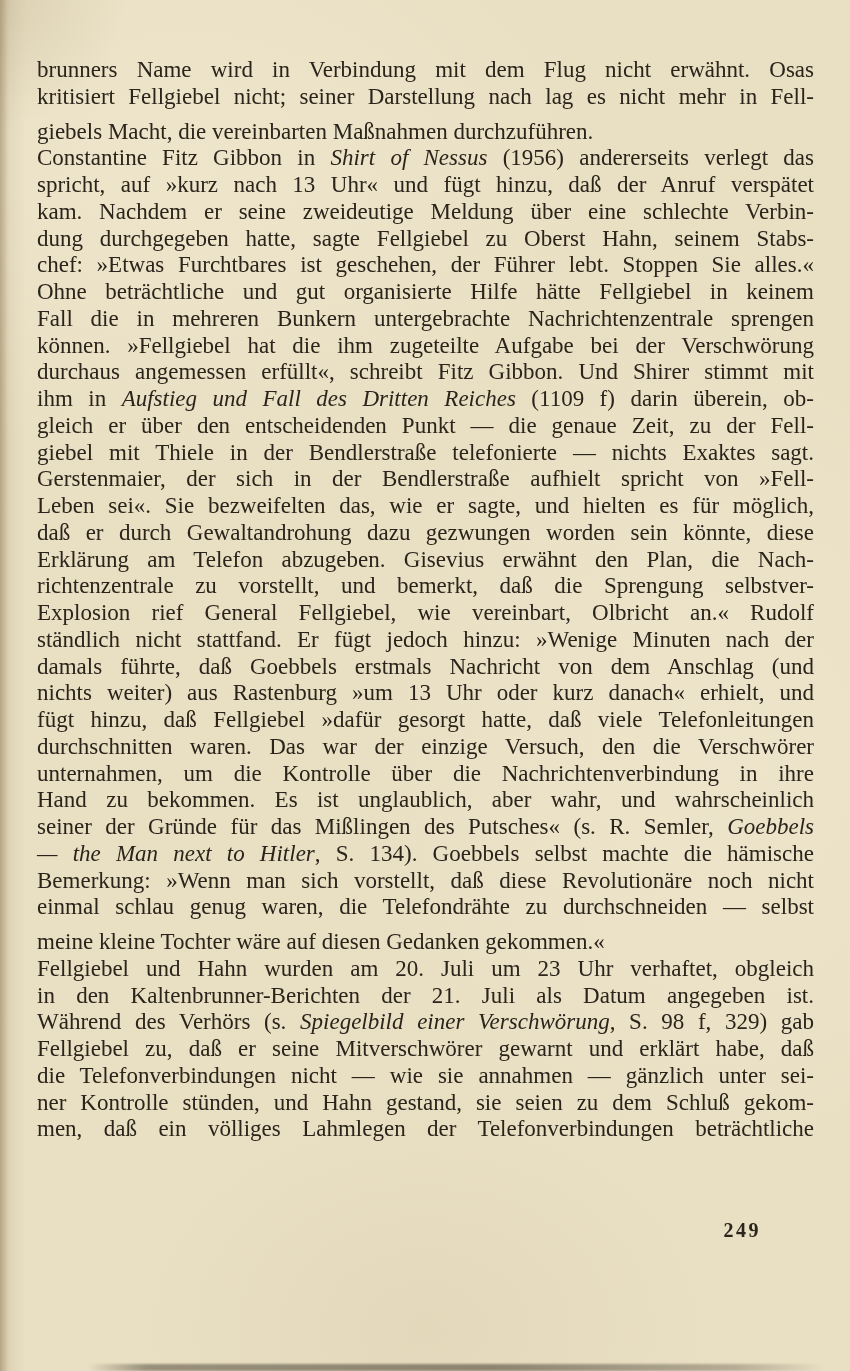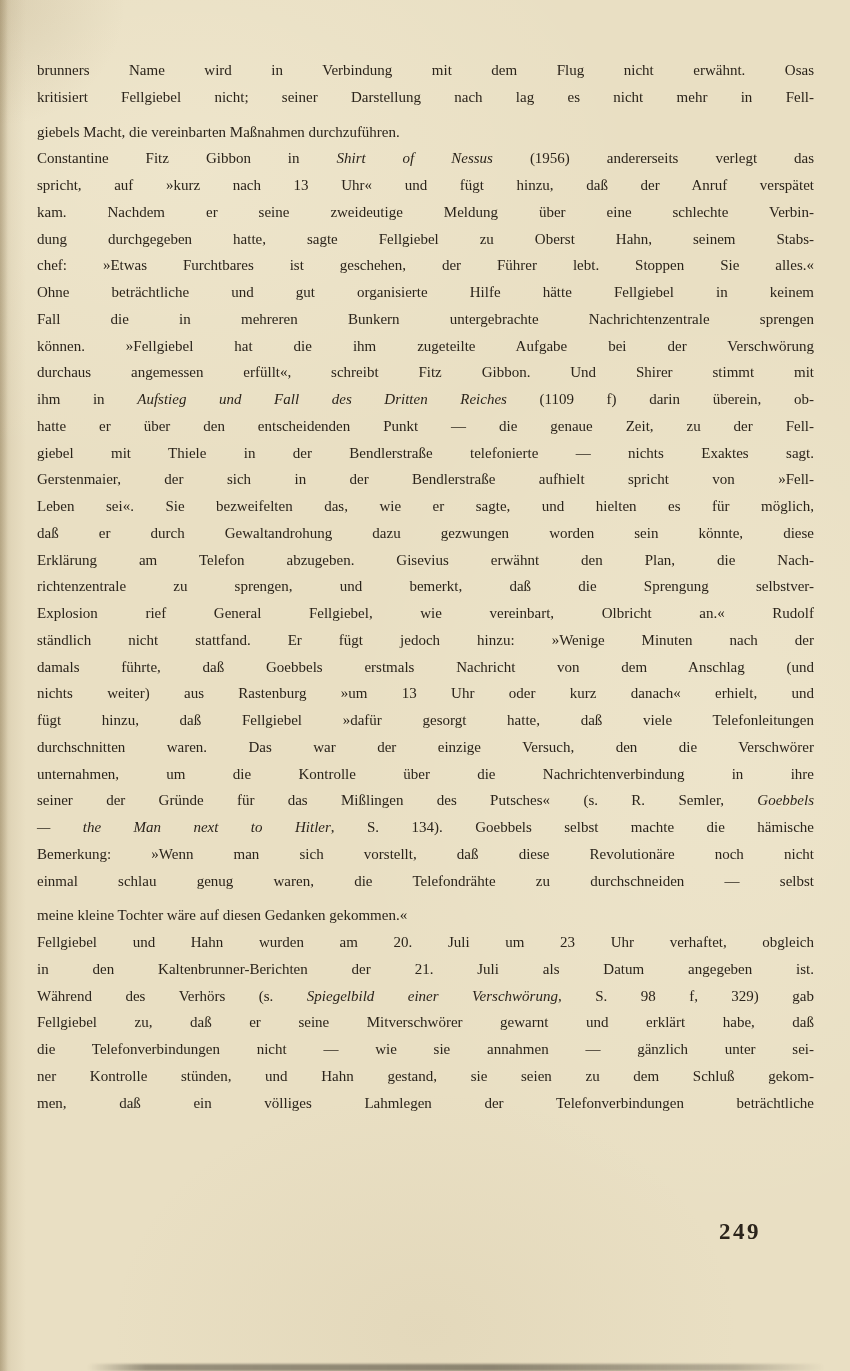--- a/index.html
+++ b/index.html
@@ -32,42 +32,42 @@
       rgba(86,80,66,0) 0%, rgba(86,80,66,0.55) 8%,
       rgba(86,80,66,0.62) 55%, rgba(86,80,66,0.35) 88%, rgba(86,80,66,0) 100%);
     filter: blur(0.8px);
     border-radius: 3px;
   }
 
   .text-block {
     position: absolute;
     left: 37px; top: 57px; width: 777px;
     color: #2b241b;
-    font-size: 15px;
+    font-size: 23px;
     line-height: 26.75px;
     text-rendering: optimizeLegibility;
   }
 
   .para { margin: 0; }
 
   .line {
     text-align: justify;
     text-align-last: justify;
     white-space: normal;
     min-height: 26.75px;
   }
   .line.no-j { text-align-last: left; margin-top: 8px; }
 
   .it { font-style: italic; }
 
   .page-number {
     position: absolute;
     top: 1219px; right: 89px;
     color: #2b241b;
-    font-size: 23px;
+    font-size: 20px;
     letter-spacing: 2.5px;
     font-weight: 600;
   }
 </style>
 </head>
 <body>
 
 <div class="page">
   <div class="left-edge"></div>
 
@@ -81,34 +81,35 @@
         <div class="line"><span>Constantine Fitz Gibbon in </span><span class="it">Shirt of Nessus</span><span> (1956) andererseits verlegt das</span></div>
         <div class="line"><span>spricht, auf »kurz nach 13 Uhr« und fügt hinzu, daß der Anruf verspätet</span></div>
         <div class="line"><span>kam. Nachdem er seine zweideutige Meldung über eine schlechte Verbin-</span></div>
         <div class="line"><span>dung durchgegeben hatte, sagte Fellgiebel zu Oberst Hahn, seinem Stabs-</span></div>
         <div class="line"><span>chef: »Etwas Furchtbares ist geschehen, der Führer lebt. Stoppen Sie alles.«</span></div>
         <div class="line"><span>Ohne beträchtliche und gut organisierte Hilfe hätte Fellgiebel in keinem</span></div>
         <div class="line"><span>Fall die in mehreren Bunkern untergebrachte Nachrichtenzentrale sprengen</span></div>
         <div class="line"><span>können. »Fellgiebel hat die ihm zugeteilte Aufgabe bei der Verschwörung</span></div>
         <div class="line"><span>durchaus angemessen erfüllt«, schreibt Fitz Gibbon. Und Shirer stimmt mit</span></div>
         <div class="line"><span>ihm in </span><span class="it">Aufstieg und Fall des Dritten Reiches</span><span> (1109 f) darin überein, ob-</span></div>
-        <div class="line"><span>hatte er über den entscheidenden Punkt — die genaue Zeit, zu der Fell-</span></div>
+        <div class="line"><span>gleich er über den entscheidenden Punkt — die genaue Zeit, zu der Fell-</span></div>
         <div class="line"><span>giebel mit Thiele in der Bendlerstraße telefonierte — nichts Exaktes sagt.</span></div>
         <div class="line"><span>Gerstenmaier, der sich in der Bendlerstraße aufhielt spricht von »Fell-</span></div>
         <div class="line"><span>Leben sei«. Sie bezweifelten das, wie er sagte, und hielten es für möglich,</span></div>
         <div class="line"><span>daß er durch Gewaltandrohung dazu gezwungen worden sein könnte, diese</span></div>
         <div class="line"><span>Erklärung am Telefon abzugeben. Gisevius erwähnt den Plan, die Nach-</span></div>
-        <div class="line"><span>richtenzentrale zu sprengen, und bemerkt, daß die Sprengung selbstver-</span></div>
+        <div class="line"><span>richtenzentrale zu vorstellt, und bemerkt, daß die Sprengung selbstver-</span></div>
         <div class="line"><span>Explosion rief General Fellgiebel, wie vereinbart, Olbricht an.« Rudolf</span></div>
         <div class="line"><span>ständlich nicht stattfand. Er fügt jedoch hinzu: »Wenige Minuten nach der</span></div>
         <div class="line"><span>damals führte, daß Goebbels erstmals Nachricht von dem Anschlag (und</span></div>
         <div class="line"><span>nichts weiter) aus Rastenburg »um 13 Uhr oder kurz danach« erhielt, und</span></div>
         <div class="line"><span>fügt hinzu, daß Fellgiebel »dafür gesorgt hatte, daß viele Telefonleitungen</span></div>
         <div class="line"><span>durchschnitten waren. Das war der einzige Versuch, den die Verschwörer</span></div>
         <div class="line"><span>unternahmen, um die Kontrolle über die Nachrichtenverbindung in ihre</span></div>
+        <div class="line"><span>Hand zu bekommen. Es ist unglaublich, aber wahr, und wahrscheinlich</span></div>
         <div class="line"><span>seiner der Gründe für das Mißlingen des Putsches« (s. R. Semler, </span><span class="it">Goebbels</span></div>
         <div class="line"><span class="it">— the Man next to Hitler</span><span>, S. 134). Goebbels selbst machte die hämische</span></div>
         <div class="line"><span>Bemerkung: »Wenn man sich vorstellt, daß diese Revolutionäre noch nicht</span></div>
         <div class="line"><span>einmal schlau genug waren, die Telefondrähte zu durchschneiden — selbst</span></div>
         <div class="line no-j"><span>meine kleine Tochter wäre auf diesen Gedanken gekommen.«</span></div>
       </div>
       <div class="para">
         <div class="line"><span>Fellgiebel und Hahn wurden am 20. Juli um 23 Uhr verhaftet, obgleich</span></div>
         <div class="line"><span>in den Kaltenbrunner-Berichten der 21. Juli als Datum angegeben ist.</span></div>
         <div class="line"><span>Während des Verhörs (s. </span><span class="it">Spiegelbild einer Verschwörung</span><span>, S. 98 f, 329) gab</span></div>

